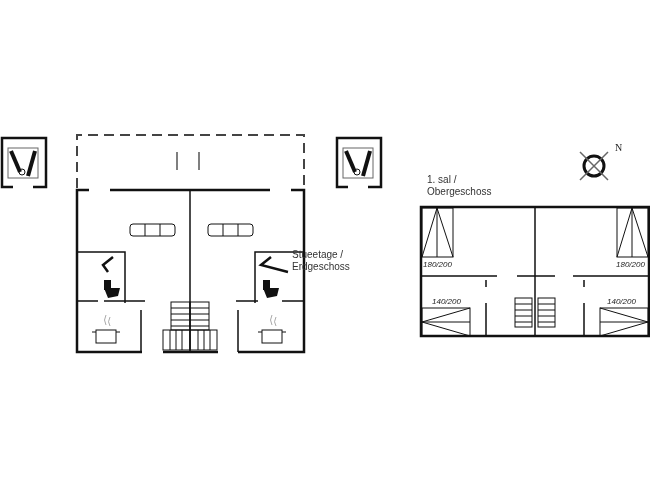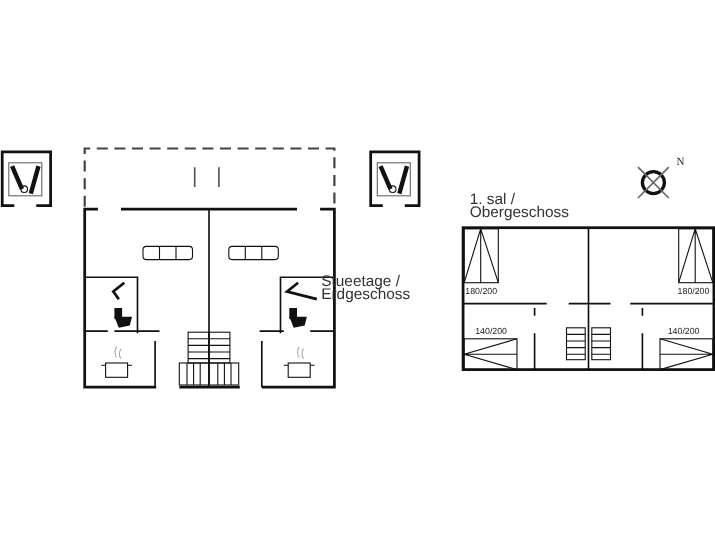--- a/index.html
+++ b/index.html
@@ -1,19 +1,19 @@
 <!DOCTYPE html>
 <html><head>
 <meta charset="utf-8">
 <style>
   html,body{margin:0;padding:0;background:#fff;}
   body{width:650px;height:487px;position:relative;overflow:hidden;font-family:"Liberation Sans",sans-serif;}
   svg{position:absolute;left:0;top:0;}
-  .lbl{position:absolute;font-size:14px;color:#333;line-height:12px;font-family:"Liberation Sans",sans-serif;}
-  .bed{position:absolute;font-size:8px;color:#222;font-family:"Liberation Sans",sans-serif;}
+  .lbl{position:absolute;font-size:10px;color:#333;line-height:12px;font-family:"Liberation Sans",sans-serif;}
+  .bed{position:absolute;font-size:8px;color:#222;font-family:"Liberation Sans",sans-serif;font-style:italic;}
   .north{position:absolute;font-size:10px;color:#222;font-family:"Liberation Serif",serif;}
 </style>
 </head>
 <body>
 
 <svg width="650" height="487" viewBox="0 0 650 487">
   <g stroke="#111" fill="none" stroke-width="2.5">
 
     <g>
       <path d="M13 187 L2 187 L2 138 L46 138 L46 187 L33 187"></path>

